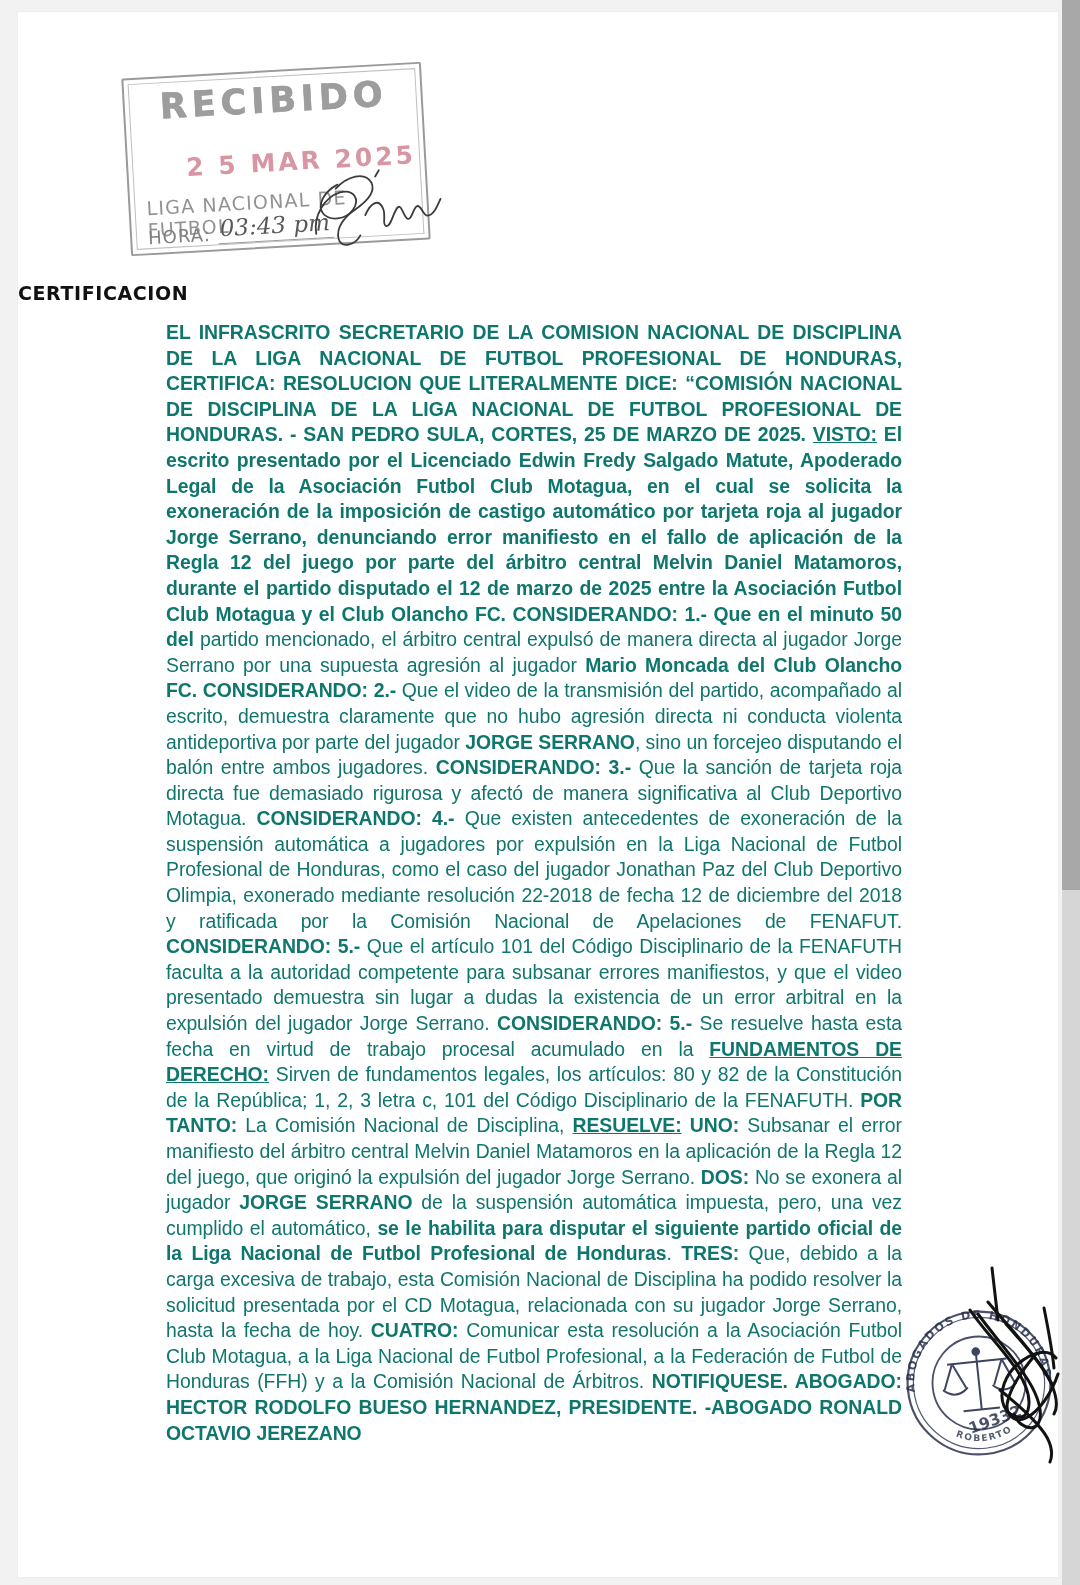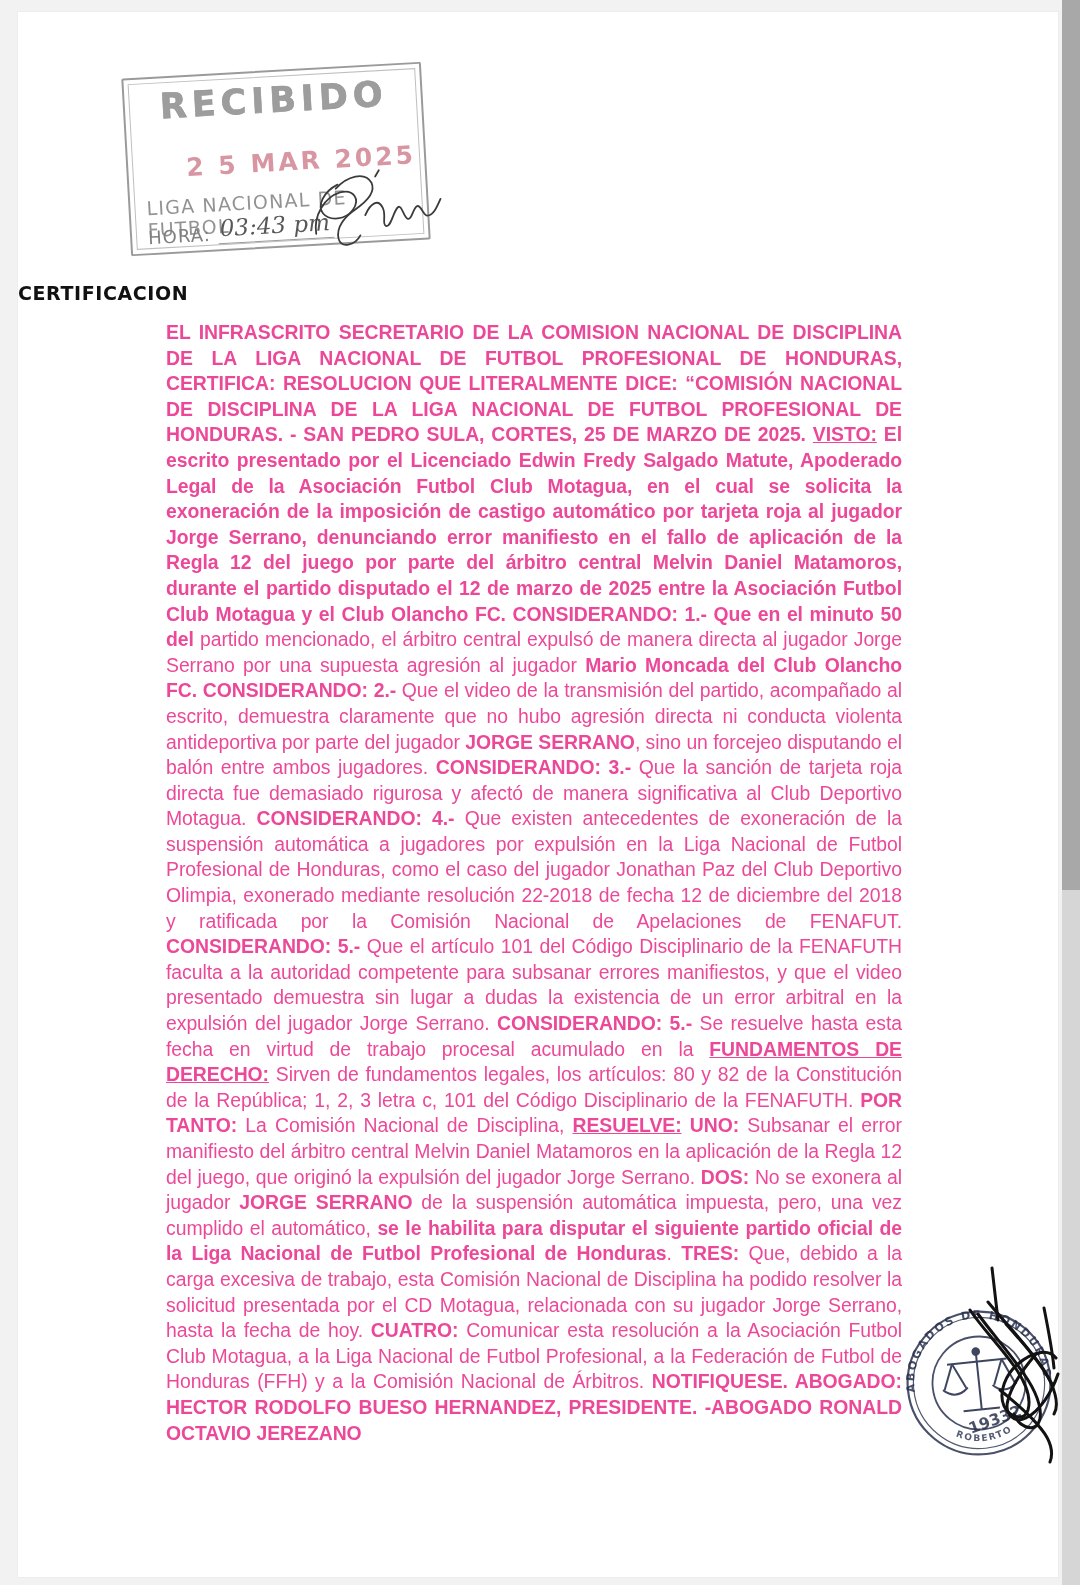--- a/index.html
+++ b/index.html
@@ -147,21 +147,21 @@
   }
   #doc-body {
     position: absolute;
     left: 148px;
     top: 308px;
     width: 736px;
     text-align: justify;
     text-justify: inter-word;
     font-size: 19.4px;
     line-height: 25.6px;
-    color: #ec4899;
+    color: #0f766e;
     letter-spacing: -0.05px;
     hyphens: none;
   }
   #doc-body b { font-weight: 700; }
   #doc-body .u { text-decoration: underline; font-weight: 700; }
 
   
   #lawyer-seal {
     position: absolute;
     left: 878px;

